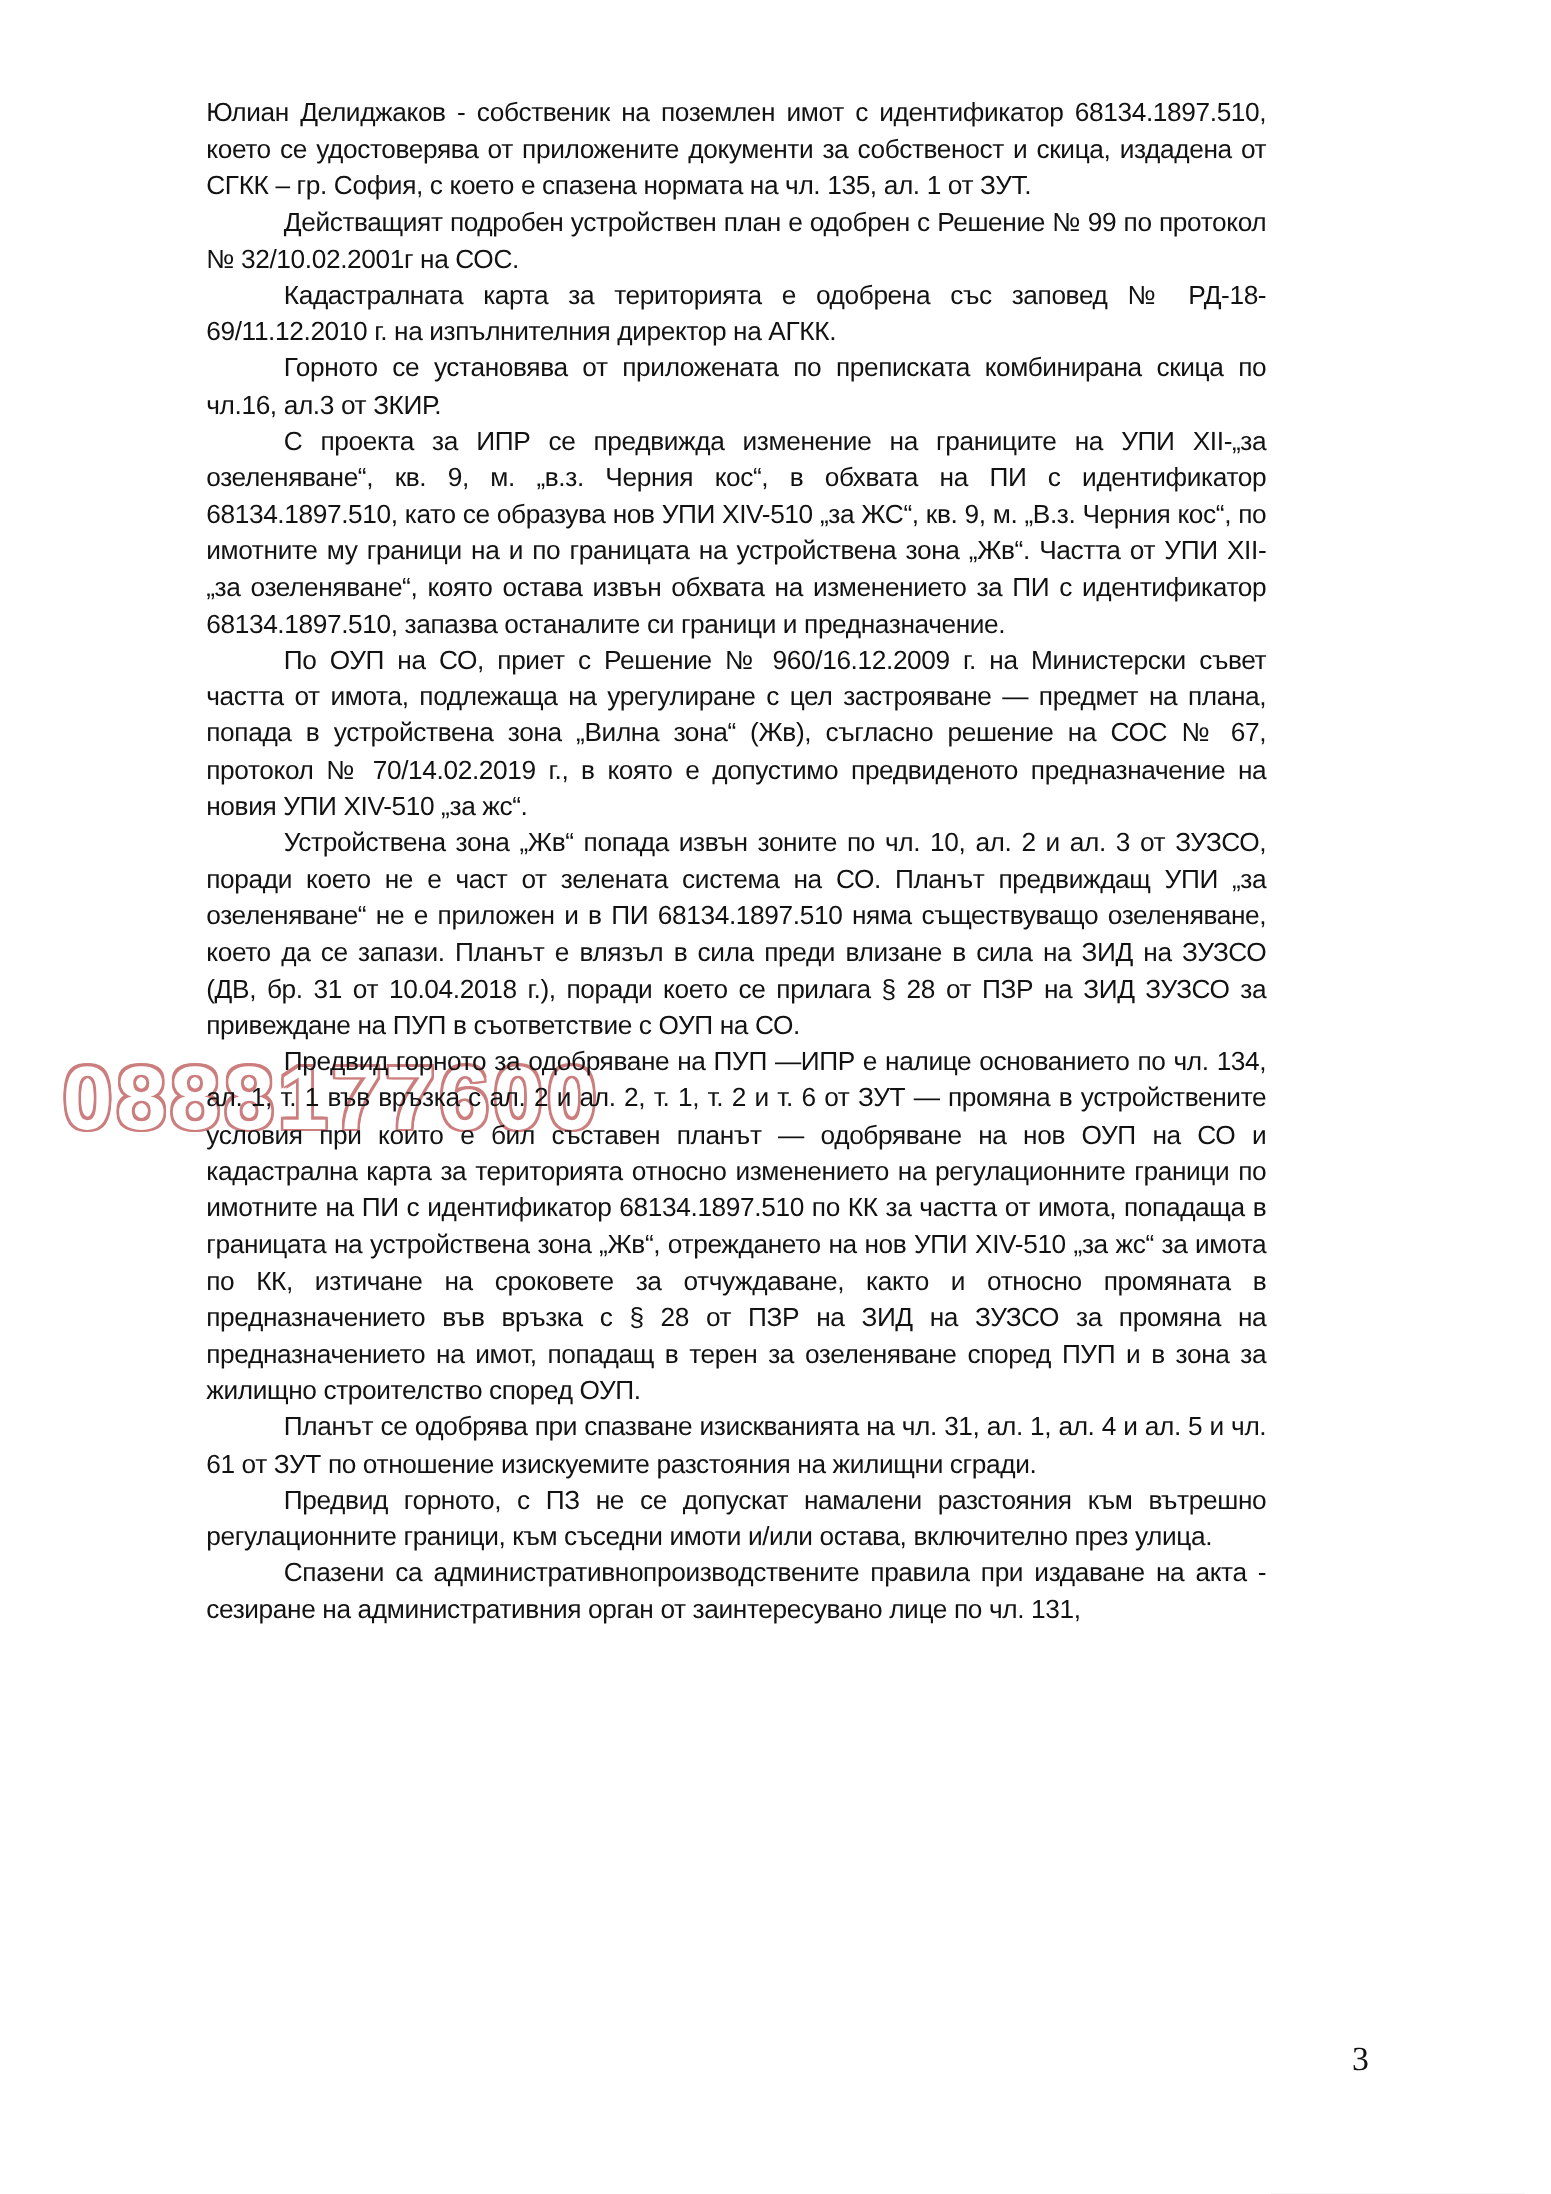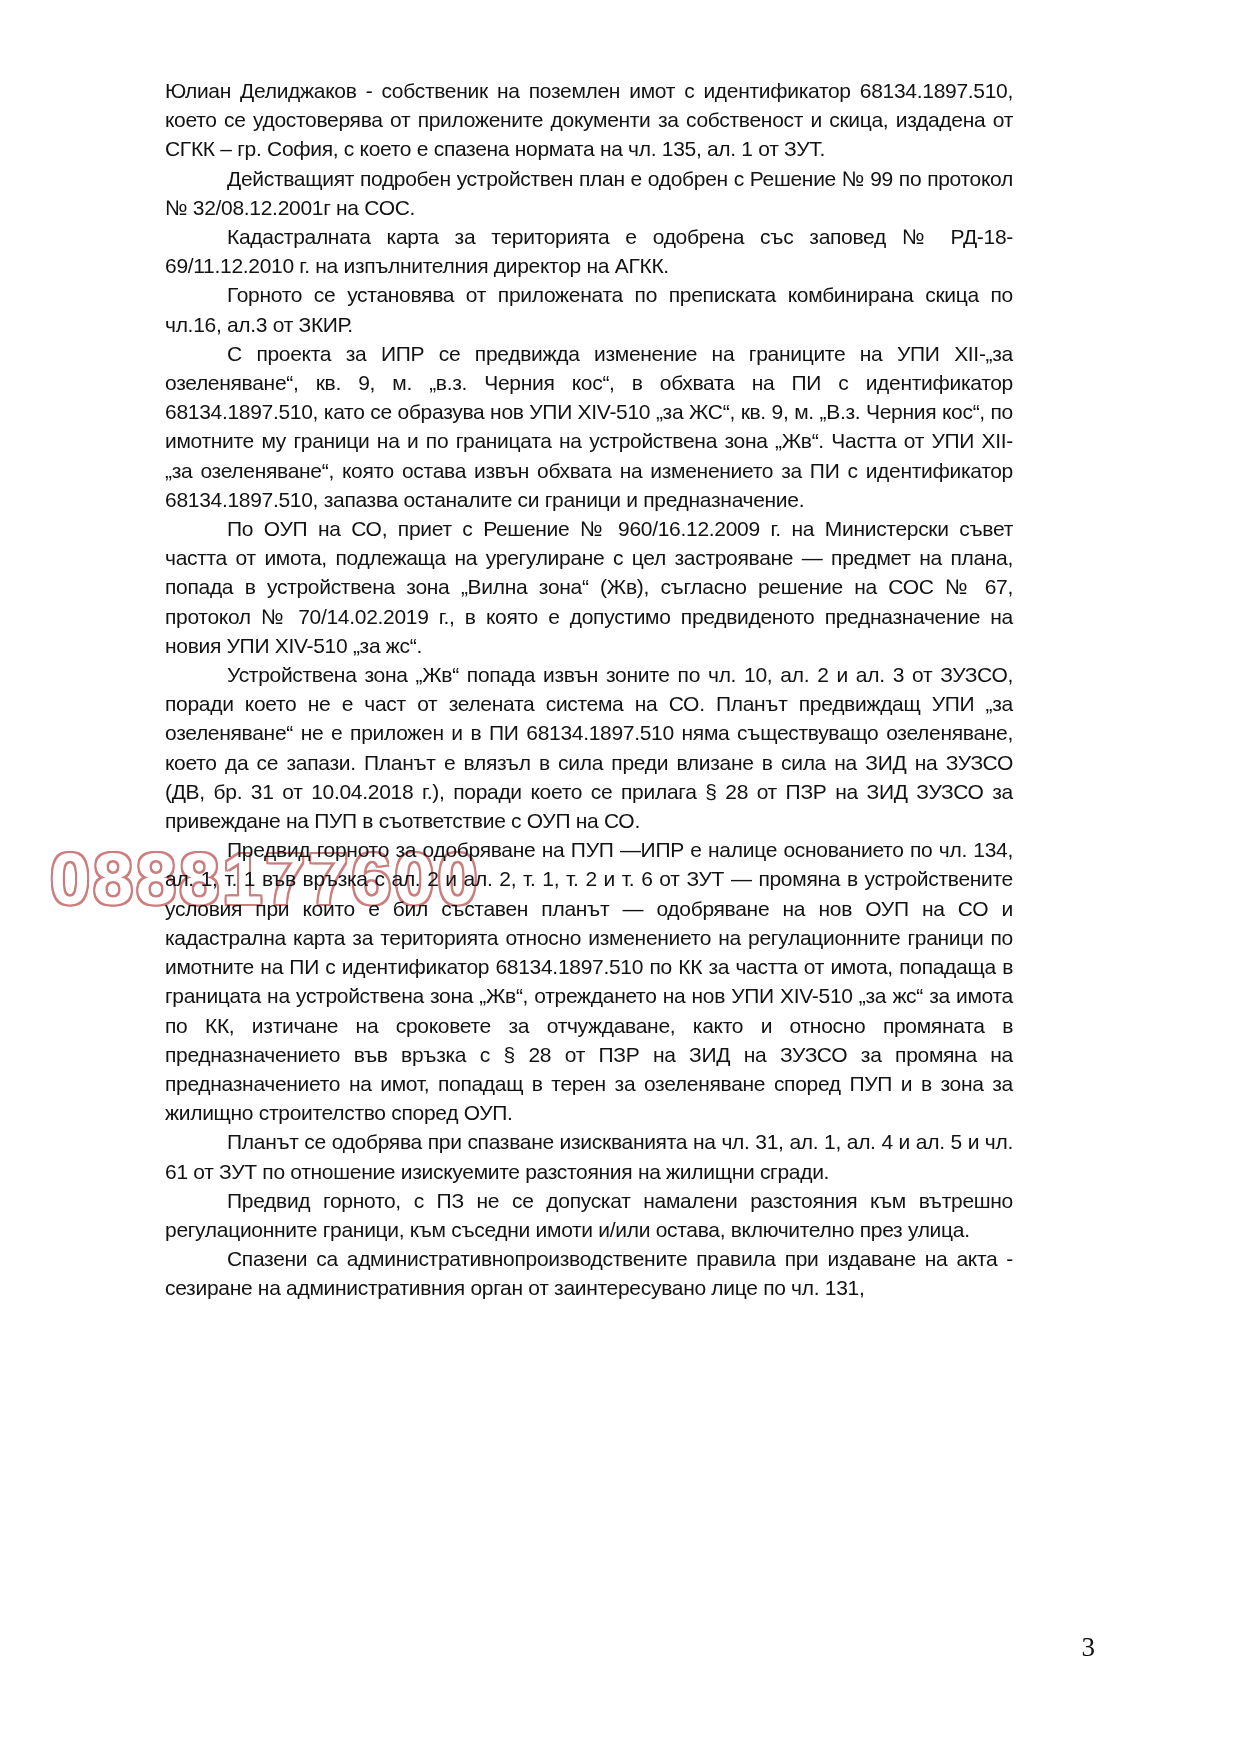--- a/index.html
+++ b/index.html
@@ -68,21 +68,21 @@
     color: #111111;
   }
 </style>
 </head>
 <body>
 
 <div class="page">
   <div class="watermark">0888177600</div>
   <div class="content" id="content">
       <p class="para">Юлиан Делиджаков - собственик на поземлен имот с идентификатор 68134.1897.510, което се удостоверява от приложените документи за собственост и скица, издадена от СГКК – гр. София, с което е спазена нормата на чл. 135, ал. 1 от ЗУТ.</p>
-      <p class="para indent">Действащият подробен устройствен план е одобрен с Решение № 99 по протокол № 32/08.12.2001г на СОС.</p>
+      <p class="para indent">Действащият подробен устройствен план е одобрен с Решение № 99 по протокол № 32/10.02.2001г на СОС.</p>
       <p class="para indent">Кадастралната карта за територията е одобрена със заповед № РД-18-69/11.12.2010 г. на изпълнителния директор на АГКК.</p>
       <p class="para indent">Горното се установява от приложената по преписката комбинирана скица по чл.16, ал.3 от ЗКИР.</p>
       <p class="para indent">С проекта за ИПР се предвижда изменение на границите на УПИ XII-„за озеленяване“, кв. 9, м. „в.з. Черния кос“, в обхвата на ПИ с идентификатор 68134.1897.510, като се образува нов УПИ XIV-510 „за ЖС“, кв. 9, м. „В.з. Черния кос“, по имотните му граници на и по границата на устройствена зона „Жв“. Частта от УПИ XII-„за озеленяване“, която остава извън обхвата на изменението за ПИ с идентификатор 68134.1897.510, запазва останалите си граници и предназначение.</p>
       <p class="para indent">По ОУП на СО, приет с Решение № 960/16.12.2009 г. на Министерски съвет частта от имота, подлежаща на урегулиране с цел застрояване — предмет на плана, попада в устройствена зона „Вилна зона“ (Жв), съгласно решение на СОС № 67, протокол № 70/14.02.2019 г., в която е допустимо предвиденото предназначение на новия УПИ XIV-510 „за жс“.</p>
       <p class="para indent">Устройствена зона „Жв“ попада извън зоните по чл. 10, ал. 2 и ал. 3 от ЗУЗСО, поради което не е част от зелената система на СО. Планът предвиждащ УПИ „за озеленяване“ не е приложен и в ПИ 68134.1897.510 няма съществуващо озеленяване, което да се запази. Планът е влязъл в сила преди влизане в сила на ЗИД на ЗУЗСО (ДВ, бр. 31 от 10.04.2018 г.), поради което се прилага § 28 от ПЗР на ЗИД ЗУЗСО за привеждане на ПУП в съответствие с ОУП на СО.</p>
       <p class="para indent">Предвид горното за одобряване на ПУП —ИПР е налице основанието по чл. 134, ал. 1, т. 1 във връзка с ал. 2 и ал. 2, т. 1, т. 2 и т. 6 от ЗУТ — промяна в устройствените условия при които е бил съставен планът — одобряване на нов ОУП на СО и кадастрална карта за територията относно изменението на регулационните граници по имотните на ПИ с идентификатор 68134.1897.510 по КК за частта от имота, попадаща в границата на устройствена зона „Жв“, отреждането на нов УПИ XIV-510 „за жс“ за имота по КК, изтичане на сроковете за отчуждаване, както и относно промяната в предназначението във връзка с § 28 от ПЗР на ЗИД на ЗУЗСО за промяна на предназначението на имот, попадащ в терен за озеленяване според ПУП и в зона за жилищно строителство според ОУП.</p>
       <p class="para indent">Планът се одобрява при спазване изискванията на чл. 31, ал. 1, ал. 4 и ал. 5 и чл. 61 от ЗУТ по отношение изискуемите разстояния на жилищни сгради.</p>
       <p class="para indent">Предвид горното, с ПЗ не се допускат намалени разстояния към вътрешно регулационните граници, към съседни имоти и/или остава, включително през улица.</p>
       <p class="para indent">Спазени са административнопроизводствените правила при издаване на акта - сезиране на административния орган от заинтересувано лице по чл. 131,</p>
     </div>

